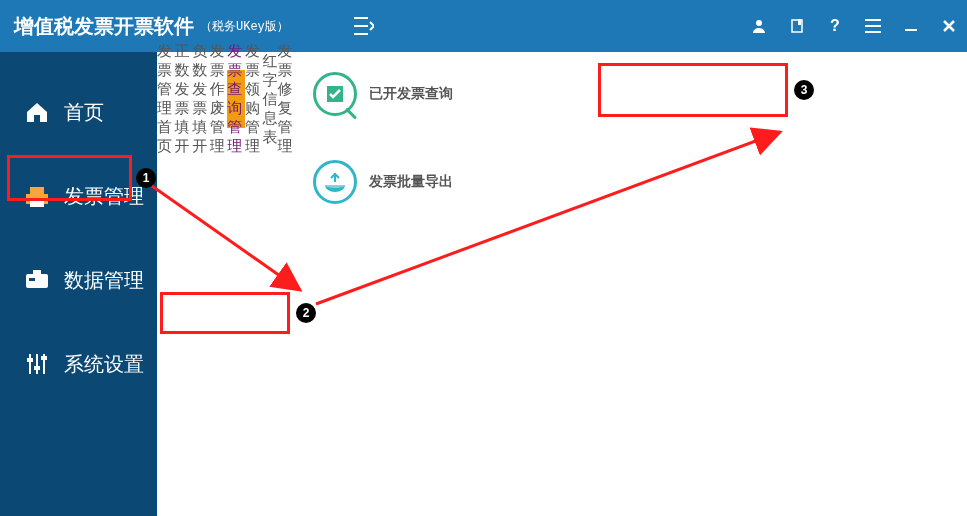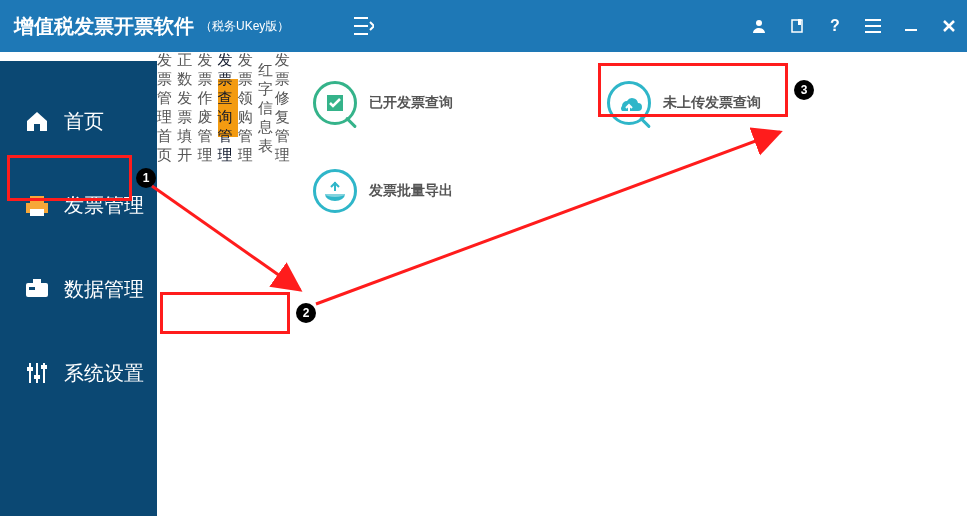--- a/index.html
+++ b/index.html
@@ -1,38 +1,38 @@
 <!DOCTYPE html>
 <html><head>
 <meta charset="utf-8">
 <style>
   * { box-sizing: border-box; margin: 0; padding: 0; }
   html, body { width: 967px; height: 516px; font-family: "Microsoft YaHei", sans-serif; overflow: hidden; }
-  .app { display: flex; flex-direction: column; width: 967px; height: 516px; background: #fff; position: relative; gap: 9px; }
+  .app { display: flex; flex-direction: column; width: 967px; height: 516px; background: #fff; position: relative; }
   .titlebar {
     height: 52px; background: #1e78b6; color: #fff; display: flex; align-items: center;
     padding: 0 14px; font-size: 20px; font-weight: 700; position: relative;
   }
-  .titlebar .sub { font-size: 12px; font-weight: 400; margin-left: 6px; }
+  .titlebar .sub { font-size: 12px; font-weight: 400; margin-left: 6px; font-family: Liberation Mono, monospace; }
   .titlebar .ctrls { position: absolute; right: 10px; top: 0; height: 52px; display: flex; align-items: center; gap: 22px; }
   .titlebar .ctrls span { width: 16px; height: 16px; display: inline-flex; align-items: center; justify-content: center; font-size: 16px; cursor: pointer; color:#fff; }
   .titlebar .hamburger {
     position: absolute; left: 352px; top: 14px; width: 24px; height: 24px; cursor: pointer;
     display: flex; align-items:center; justify-content:center; color:#fff;
   }
   .body { flex: 1; display: flex; min-height: 0; }
   
   .sidebar { width: 157px; background: #0b4873; color: #fff; display: flex; flex-direction: column; padding-top: 18px; }
   .nav-item { display: flex; align-items: center; height: 84px; padding-left: 22px; gap: 12px; font-size: 20px; cursor: pointer; position:relative; }
   .nav-item .icon { width: 30px; height: 30px; display:inline-flex; align-items:center; justify-content:center; }
   .nav-item.active {}
   
   .submenu { width: 138px; background: #fff; display: flex; padding-top: 18px; }
   .sub-item { height: 58px; display: flex; align-items: center; justify-content: center; font-size: 15px; color: #555; cursor: pointer; position:relative; }
-  .sub-item.active { background: #f39b11; color: #0f172a; }
+  .sub-item.active { background: #f39b11; color: #701a75; }
   
   .main { flex: 1; background: #fff; position: relative; padding: 36px 18px; font-weight: bold; }
   .tile { position: absolute; display: flex; align-items: center; gap: 12px; cursor: pointer; }
   .tile .circ {
     width: 44px; height: 44px; border-radius: 50%; border: 3px solid;
     display: inline-flex; align-items: center; justify-content: center; position: relative;
   }
   .tile .circ .handle {
     position:absolute; width:14px; height:3px; background:currentColor; border-radius:2px;
     bottom:-2px; right:-4px; transform: rotate(45deg);
@@ -145,20 +145,23 @@
     </div>
 
     <div class="submenu">
       <div class="sub-item">
           <span>发票管理首页</span>
         </div>
       <div class="sub-item">
           <span>正数发票填开</span>
         </div>
       <div class="sub-item">
+          <span>负数发票填开</span>
+        </div>
+      <div class="sub-item">
           <span>发票作废管理</span>
         </div>
       <div class="sub-item active">
           <span>发票查询管理</span>
         </div>
       <div class="sub-item">
           <span>发票领购管理</span>
         </div>
       <div class="sub-item">
           <span>红字信息表</span>
@@ -172,30 +175,20 @@
       <div class="tile tile1">
         <span class="circ">
           <svg width="24" height="24" viewBox="0 0 24 24">
               <rect x="4" y="4" width="16" height="16" fill="#35b38a"></rect>
               <path d="M7 12l3 3 7-7" stroke="#fff" stroke-width="2.5" fill="none"></path>
             </svg>
           <span class="handle"></span>
         </span>
         <span class="tile-label">已开发票查询</span>
       </div>
-      <div class="tile tile2">
-        <span class="circ">
-          <svg width="26" height="20" viewBox="0 0 26 20">
-              <path d="M6 13a5 5 0 015-5 6 6 0 0111 2 4 4 0 010 8H6a4 4 0 010-5z" fill="#2fb6c9"></path>
-              <path d="M13 18v-6m-3 3l3-3 3 3" stroke="#fff" stroke-width="2" fill="none"></path>
-            </svg>
-          <span class="handle"></span>
-        </span>
-        <span class="tile-label">未上传发票查询</span>
-      </div>
       <div class="tile tile3">
         <span class="circ" style="border-color:#2fb6c9;color:#2fb6c9;">
           <svg width="26" height="22" viewBox="0 0 26 22">
               <path d="M3 14a10 7 0 0020 0H3z" fill="#2fb6c9"></path>
               <ellipse cx="13" cy="14" rx="10" ry="3" fill="#fff" opacity="0.4"></ellipse>
               <path d="M13 2v9m-4-4l4-4 4 4" stroke="#2fb6c9" stroke-width="2" fill="none"></path>
             </svg>
         </span>
         <span class="tile-label">发票批量导出</span>
       </div>

